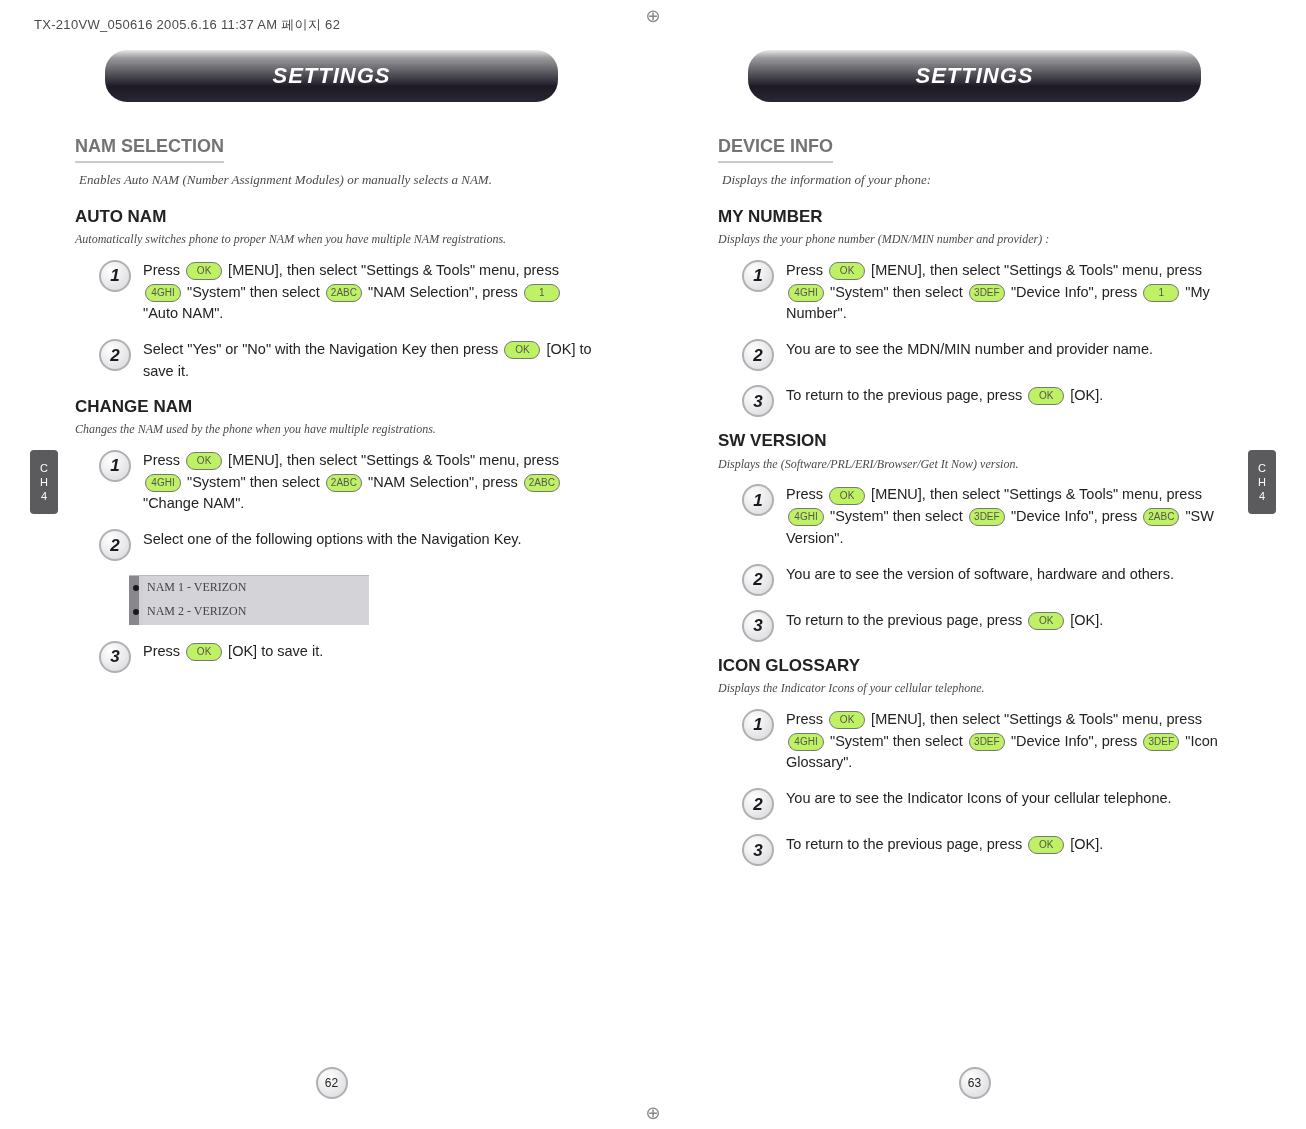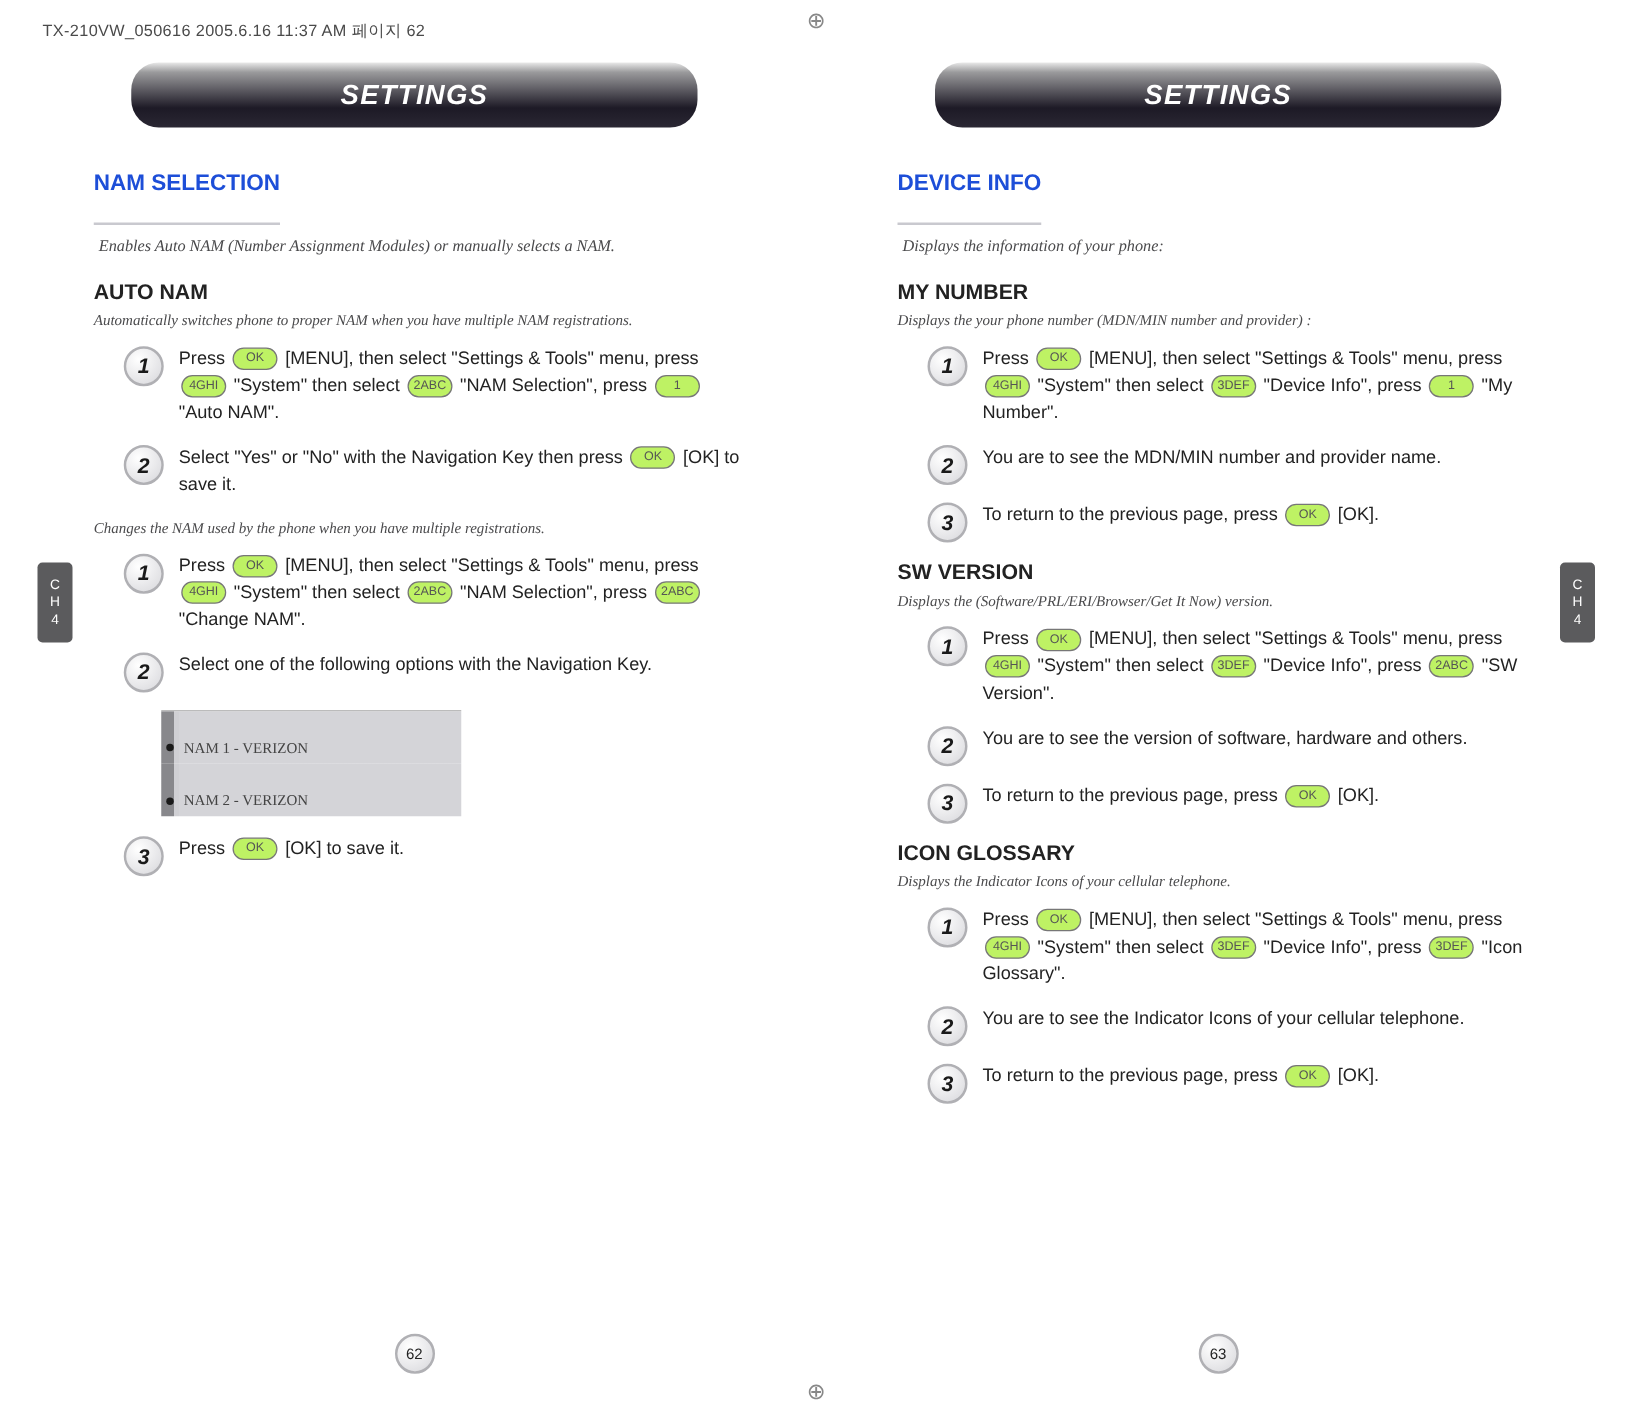--- a/index.html
+++ b/index.html
@@ -5,30 +5,30 @@
   html,body{margin:0;padding:0;background:#fff;font-family:Arial,Helvetica,sans-serif;color:#222}
   .page{width:1306px;height:1129px;position:relative;overflow:hidden}
   .spread{display:flex;gap:40px;padding:20px 30px 0 30px;box-sizing:border-box;height:100%}
   .leaf{flex:1;position:relative;padding:20px 35px 0 35px;box-sizing:border-box}
   .ch-tab{position:absolute;top:430px;width:28px;height:64px;background:#5b5b5d;color:#fff;font:11px/1 Arial;text-align:center;border-radius:4px;display:flex;flex-direction:column;justify-content:center;gap:3px}
   .ch-tab span{display:block}
   .ch-left{left:0}
   .ch-right{right:0}
   .header-bar{height:52px;margin:10px 40px 24px 40px;border-radius:22px;background:linear-gradient(to bottom,#e9e9e9 0%,#9a9a9c 15%,#1d1a26 70%,#2a2733 100%);color:#fff;display:flex;align-items:center;justify-content:center;font:italic 700 22px/1 Arial;letter-spacing:1px}
   .meta-top{font:13px/1 Arial;color:#4a4a4a;position:absolute;top:18px;left:34px;letter-spacing:.3px}
-  h2.section-title{font:700 18px/1.2 Arial;color:#1d4ed8;margin:10px 0 2px 10px;border-bottom:2px solid #c9c9cf;display:inline-block;padding-bottom:20px}
+  h2.section-title{font:700 18px/1.2 Arial;color:#737373;margin:10px 0 2px 10px;border-bottom:2px solid #c9c9cf;display:inline-block;padding-bottom:3px}
   .sub-desc{font:italic 13px/1.4 Georgia,'Times New Roman',serif;color:#4a4a4c;margin:6px 0 18px 14px;max-width:520px}
   h3.subhead{font:700 17px/1.2 Arial;color:#222;margin:10px 0 2px 10px}
   .sub-desc2{font:italic 12px/1.4 Georgia,'Times New Roman',serif;color:#4a4a4c;margin:4px 0 12px 10px;max-width:520px}
   .step-row{display:flex;align-items:flex-start;gap:12px;margin:4px 0 14px 34px;max-width:520px}
   .step-badge{flex:0 0 28px;height:28px;border-radius:50%;border:2px solid #b0b0b4;background:radial-gradient(circle at 35% 30%,#fff,#d7d7db);display:flex;align-items:center;justify-content:center;font:italic 700 17px/1 Arial;color:#1a1a1a}
   .step-text{font:14.5px/1.5 Arial;color:#222}
   .key{display:inline-block;min-width:26px;padding:0 4px;border:1px solid #777;border-radius:9px;font:10px/16px Arial;color:#555;text-align:center;vertical-align:middle;background:#bef264;margin:0 2px}
   .opt-box{margin:6px 0 16px 64px;width:240px;font:12px/1.6 Georgia,serif;color:#444}
-  .opt-box .row{display:flex;align-items:center;gap:8px;background:linear-gradient(to right,#88888c 0 10px,#d0d0d4 10px 14px,#d4d4d8 14px);padding:20px 8px 3px 18px}
+  .opt-box .row{display:flex;align-items:center;gap:8px;background:linear-gradient(to right,#88888c 0 10px,#d0d0d4 10px 14px,#d4d4d8 14px);padding:2px 8px 3px 18px}
   .opt-box .row:first-child{border-top:1px solid #bbb}
   .opt-box .dot{width:6px;height:6px;border-radius:50%;background:#1a1a1a;position:absolute;margin-left:-14px}
   .opt-box .row{position:relative}
   .page-num{position:absolute;bottom:30px;left:50%;transform:translateX(-50%);width:28px;height:28px;border-radius:50%;border:2px solid #b0b0b4;background:radial-gradient(circle at 35% 30%,#fff,#d7d7db);display:flex;align-items:center;justify-content:center;font:12px/1 Arial;color:#222}
   .top-center-mark{position:absolute;left:50%;top:6px;transform:translateX(-50%);width:30px;height:20px;display:flex;align-items:center;justify-content:center;color:#888;font-size:18px}
   .bottom-center-mark{position:absolute;left:50%;bottom:6px;transform:translateX(-50%);width:30px;height:20px;display:flex;align-items:center;justify-content:center;color:#888;font-size:18px}
 </style>
 </head>
 <body>
 
@@ -59,20 +59,21 @@
           <span>Press </span><span class="key">OK</span><span> [MENU], then select "Settings &amp; Tools" menu, press </span><span class="key">4GHI</span><span> "System" then select </span><span class="key">2ABC</span><span> "NAM Selection", press </span><span class="key">1</span><span> "Auto NAM".</span>
         </div>
       </div>
       <div class="step-row">
         <div class="step-badge">2</div>
         <div class="step-text">
           <span>Select "Yes" or "No" with the Navigation Key then press </span><span class="key">OK</span><span> [OK] to save it.</span>
         </div>
       </div>
 
+      <h3 class="subhead">CHANGE NAM</h3>
       <div class="sub-desc2">Changes the NAM used by the phone when you have multiple registrations.</div>
 
       <div class="step-row">
         <div class="step-badge">1</div>
         <div class="step-text">
           <span>Press </span><span class="key">OK</span><span> [MENU], then select "Settings &amp; Tools" menu, press </span><span class="key">4GHI</span><span> "System" then select </span><span class="key">2ABC</span><span> "NAM Selection", press </span><span class="key">2ABC</span><span> "Change NAM".</span>
         </div>
       </div>
       <div class="step-row">
         <div class="step-badge">2</div>

